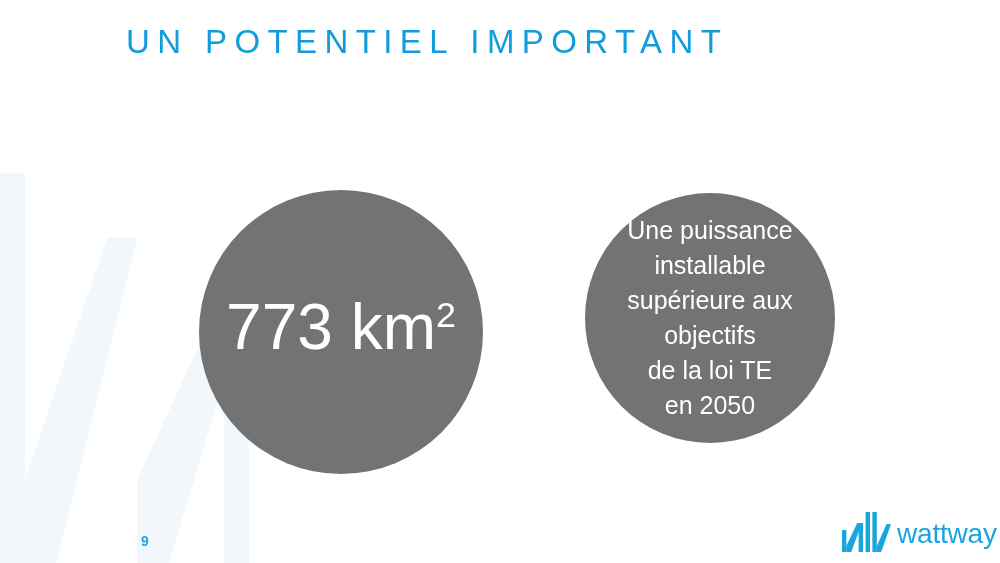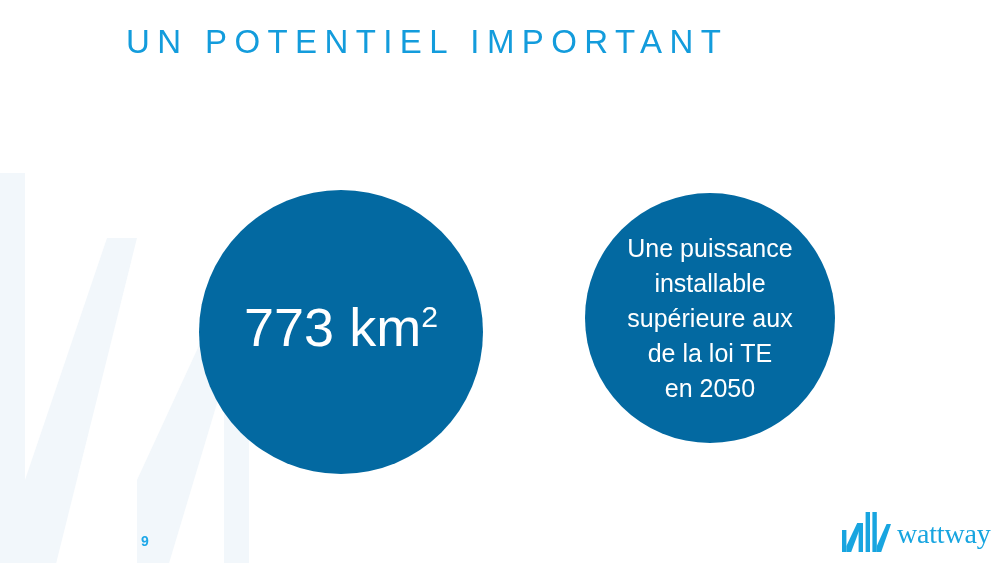--- a/index.html
+++ b/index.html
@@ -49,21 +49,21 @@
     font-weight: 400;
     letter-spacing: 7.4px;
     line-height: 48px;
     white-space: nowrap;
   }
 
   
   .circle {
     position: absolute;
     border-radius: 50%;
-    background: #0369a1;
+    background: #737373;
     display: flex;
     flex-direction: column;
     align-items: center;
     justify-content: center;
     box-sizing: border-box;
     z-index: 2;
   }
   .circle-1 {
     left: 199px;
     top: 190px;
@@ -74,21 +74,21 @@
   .circle-2 {
     left: 585px;
     top: 193px;
     width: 250px;
     height: 250px;
     padding: 0 10px;
   }
 
   .stat-value {
     color: #ffffff;
-    font-size: 54px;
+    font-size: 64px;
     line-height: 58px;
     font-weight: 400;
     text-align: center;
     white-space: nowrap;
     margin-bottom: 10px;
   }
   .stat-value sup {
     font-size: 0.56em;
     vertical-align: super;
     line-height: 0;
@@ -122,21 +122,20 @@
   
   .logo {
     position: absolute;
     left: 841px;
     top: 511px;
     width: 148px;
     height: 42px;
     display: flex;
     align-items: center;
     z-index: 3;
-    font-family: Liberation Serif, serif;
   }
   .logo-mark {
     width: 50px;
     height: 40px;
     flex: 0 0 auto;
   }
   .logo-mark svg { display: block; width: 100%; height: 100%; }
   .logo-word {
     color: #18A5E0;
     font-size: 28px;
@@ -170,20 +169,21 @@
 
   <div class="circle circle-1">
     <div class="stat-value"><span>773 km</span><sup>2</sup></div>
   </div>
 
   <div class="circle circle-2">
     <div class="stat-caption">
       <span class="ln">Une puissance</span>
       <span class="ln">installable</span>
       <span class="ln">supérieure aux</span>
+      <span class="ln">objectifs</span>
       <span class="ln">de la loi TE</span>
       <span class="ln">en 2050</span>
     </div>
   </div>
 
   <div class="page-number">9</div>
 
   <div class="logo">
     <span class="logo-mark">
       <svg viewBox="0 0 50 40" xmlns="http://www.w3.org/2000/svg" aria-hidden="true">

